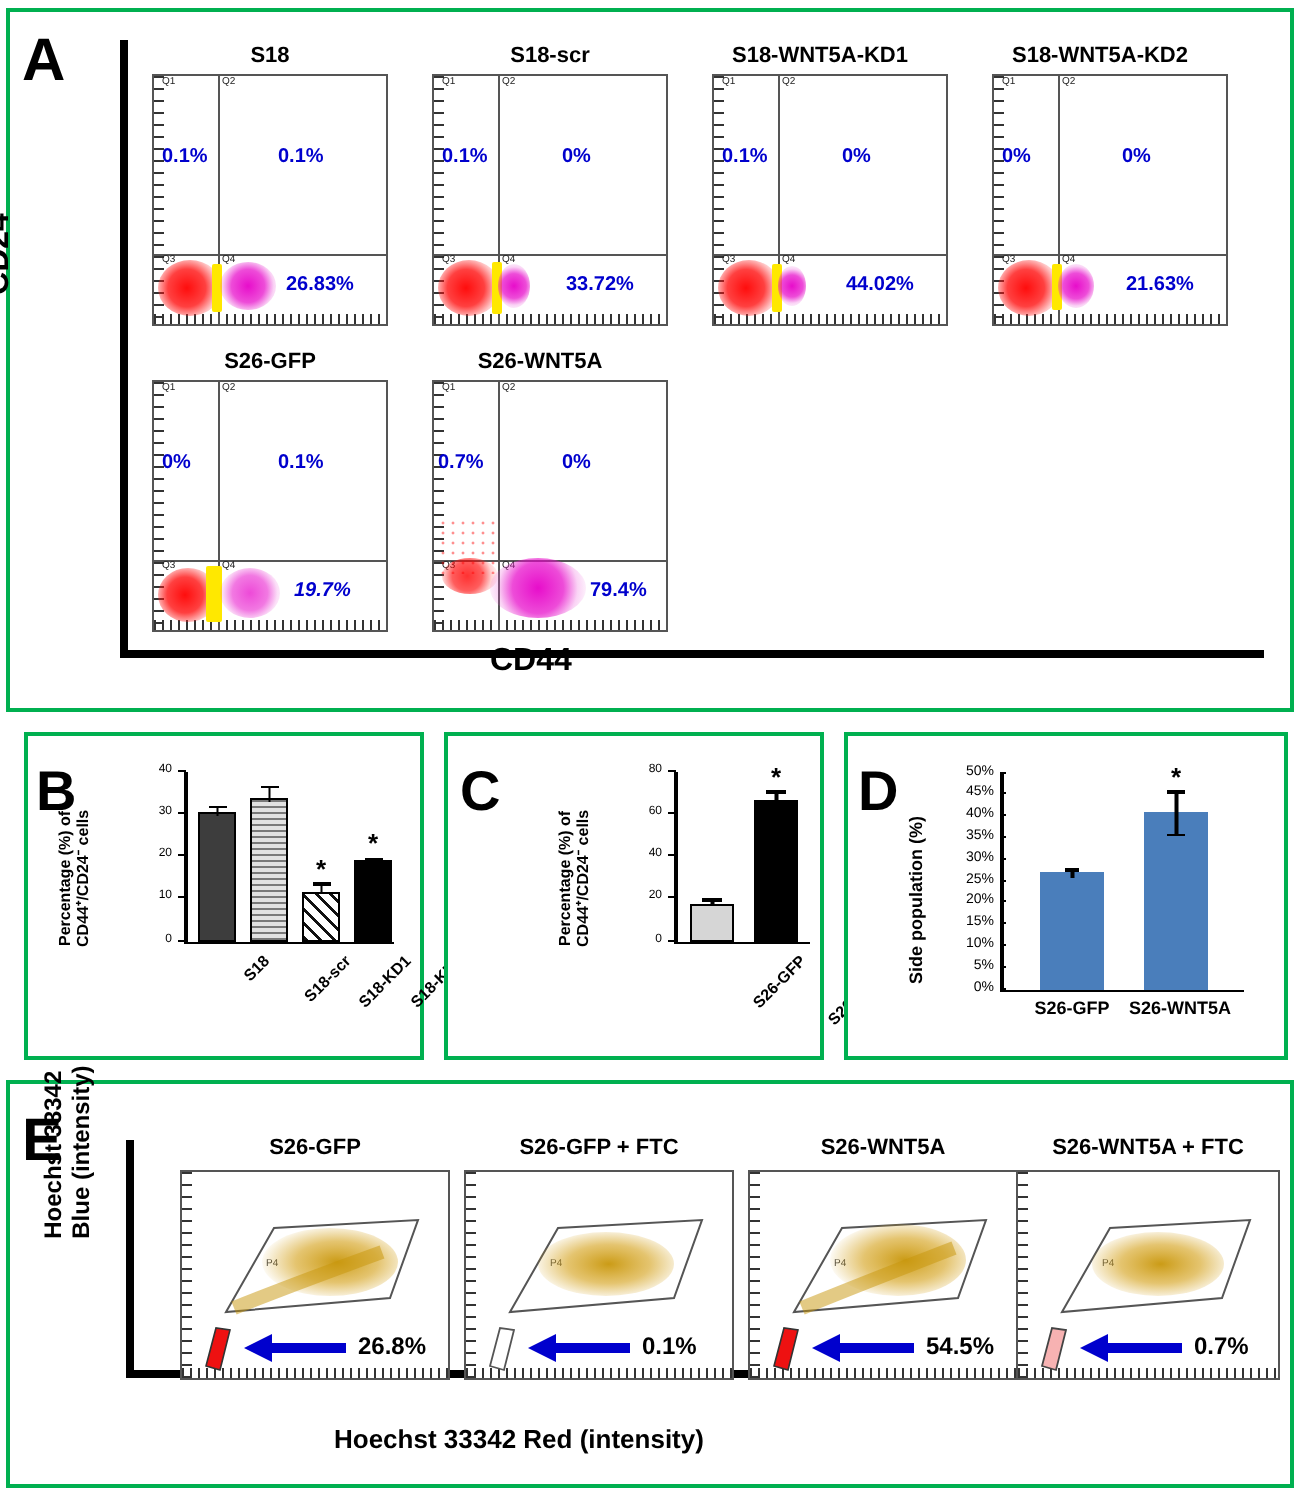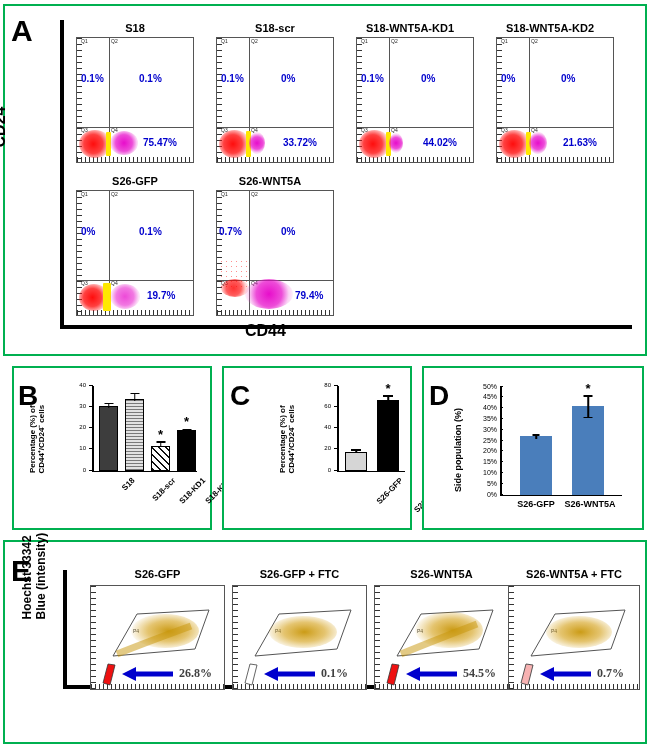--- a/index.html
+++ b/index.html
@@ -338,22 +338,22 @@
   .sp-title {
     position: absolute;
     font-family: "Liberation Sans", sans-serif;
     font-size: 11px;
     font-weight: bold;
     white-space: nowrap;
     text-align: center;
   }
   .sp-pct {
     position: absolute;
-    color: #404040;
-    font-family: Liberation Serif, serif;
+    color: #000000;
+    font-family: Liberation Sans, sans-serif;
     font-size: 12px;
     font-weight: bold;
     white-space: nowrap;
   }
 </style>
 </head>
 <body>
 
 <div class="figure">
 
@@ -375,21 +375,21 @@
     <div class="quad-h" style="top:89px;"></div>
     <div class="quad-label" style="left:4px;  top:1px;">Q1</div>
     <div class="quad-label" style="left:34px; top:1px;">Q2</div>
     <div class="quad-label" style="left:4px;  top:90px;">Q3</div>
     <div class="quad-label" style="left:34px; top:90px;">Q4</div>
     <div class="cluster-red" style="left:2px; top:92px; width:32px; height:28px;"></div>
     <div class="band-yellow" style="left:29px; top:94px; width:5px; height:24px;"></div>
     <div class="cluster-mag" style="left:33px; top:93px; width:28px; height:24px;"></div>
     <div class="pct" style="left:4px;  top:35px;">0.1%</div>
     <div class="pct" style="left:62px; top:35px;">0.1%</div>
-    <div class="pct" style="left:66px; top:99px;">75.47%</div>
+    <div class="pct" style="left:66px; top:99px;">26.83%</div>
   </div>
 
   <div class="flow-title" style="left:216px; top:22px; width:118px;">S18-scr</div>
   <div class="flow-plot" style="left:216px; top:37px; width:118px; height:126px;">
     <div class="ticks-y"></div>
     <div class="ticks-x"></div>
     <div class="quad-v" style="left:32px;"></div>
     <div class="quad-h" style="top:89px;"></div>
     <div class="quad-label" style="left:4px;  top:1px;">Q1</div>
     <div class="quad-label" style="left:34px; top:1px;">Q2</div>
@@ -447,21 +447,21 @@
     <div class="quad-h" style="top:89px;"></div>
     <div class="quad-label" style="left:4px;  top:1px;">Q1</div>
     <div class="quad-label" style="left:34px; top:1px;">Q2</div>
     <div class="quad-label" style="left:4px;  top:90px;">Q3</div>
     <div class="quad-label" style="left:34px; top:90px;">Q4</div>
     <div class="cluster-red" style="left:2px; top:93px; width:30px; height:27px;"></div>
     <div class="band-yellow" style="left:26px; top:92px; width:8px; height:28px;"></div>
     <div class="cluster-mag" style="left:33px; top:93px; width:30px; height:25px; opacity:0.75;"></div>
     <div class="pct" style="left:4px;  top:35px;">0%</div>
     <div class="pct" style="left:62px; top:35px;">0.1%</div>
-    <div class="pct" style="left:70px; top:99px;">19.7%</div>
+    <div class="pct" style="left:70px; top:99px;font-style:italic;">19.7%</div>
   </div>
 
   <div class="flow-title" style="left:206px; top:175px; width:128px;">S26-WNT5A</div>
   <div class="flow-plot" style="left:216px; top:190px; width:118px; height:126px;">
     <div class="ticks-y"></div>
     <div class="ticks-x"></div>
     <div class="quad-v" style="left:32px;"></div>
     <div class="quad-h" style="top:89px;"></div>
     <div class="quad-label" style="left:4px;  top:1px;">Q1</div>
     <div class="quad-label" style="left:34px; top:1px;">Q2</div>
@@ -630,20 +630,21 @@
   <div class="panel-letter" id="letterE">E</div>
 
   <div id="panelE-axes">
     <div class="axis-line" id="panelE-yaxis"></div>
     <div class="axis-line" id="panelE-xaxis"></div>
   </div>
   <div id="panelE-ylabel">
     <span>Hoechst 33342</span><br>
     <span>Blue (intensity)</span>
   </div>
+  <div id="panelE-xlabel">Hoechst 33342 Red (intensity)</div>
 
   <div class="sp-title" style="left:90px; top:568px; width:135px;">S26-GFP</div>
   <div class="sp-plot" style="left:90px; top:585px; width:135px; height:105px;">
     <div class="ticks-y"></div>
     <div class="ticks-x"></div>
     <svg width="135" height="105" viewBox="0 0 135 105" style="position:absolute;left:0;top:0;">
       <defs>
         <radialGradient id="gA" cx="55%" cy="50%" r="55%">
           <stop offset="0%" stop-color="#c8960a" stop-opacity="0.95"></stop>
           <stop offset="55%" stop-color="#d4a017" stop-opacity="0.62"></stop>

